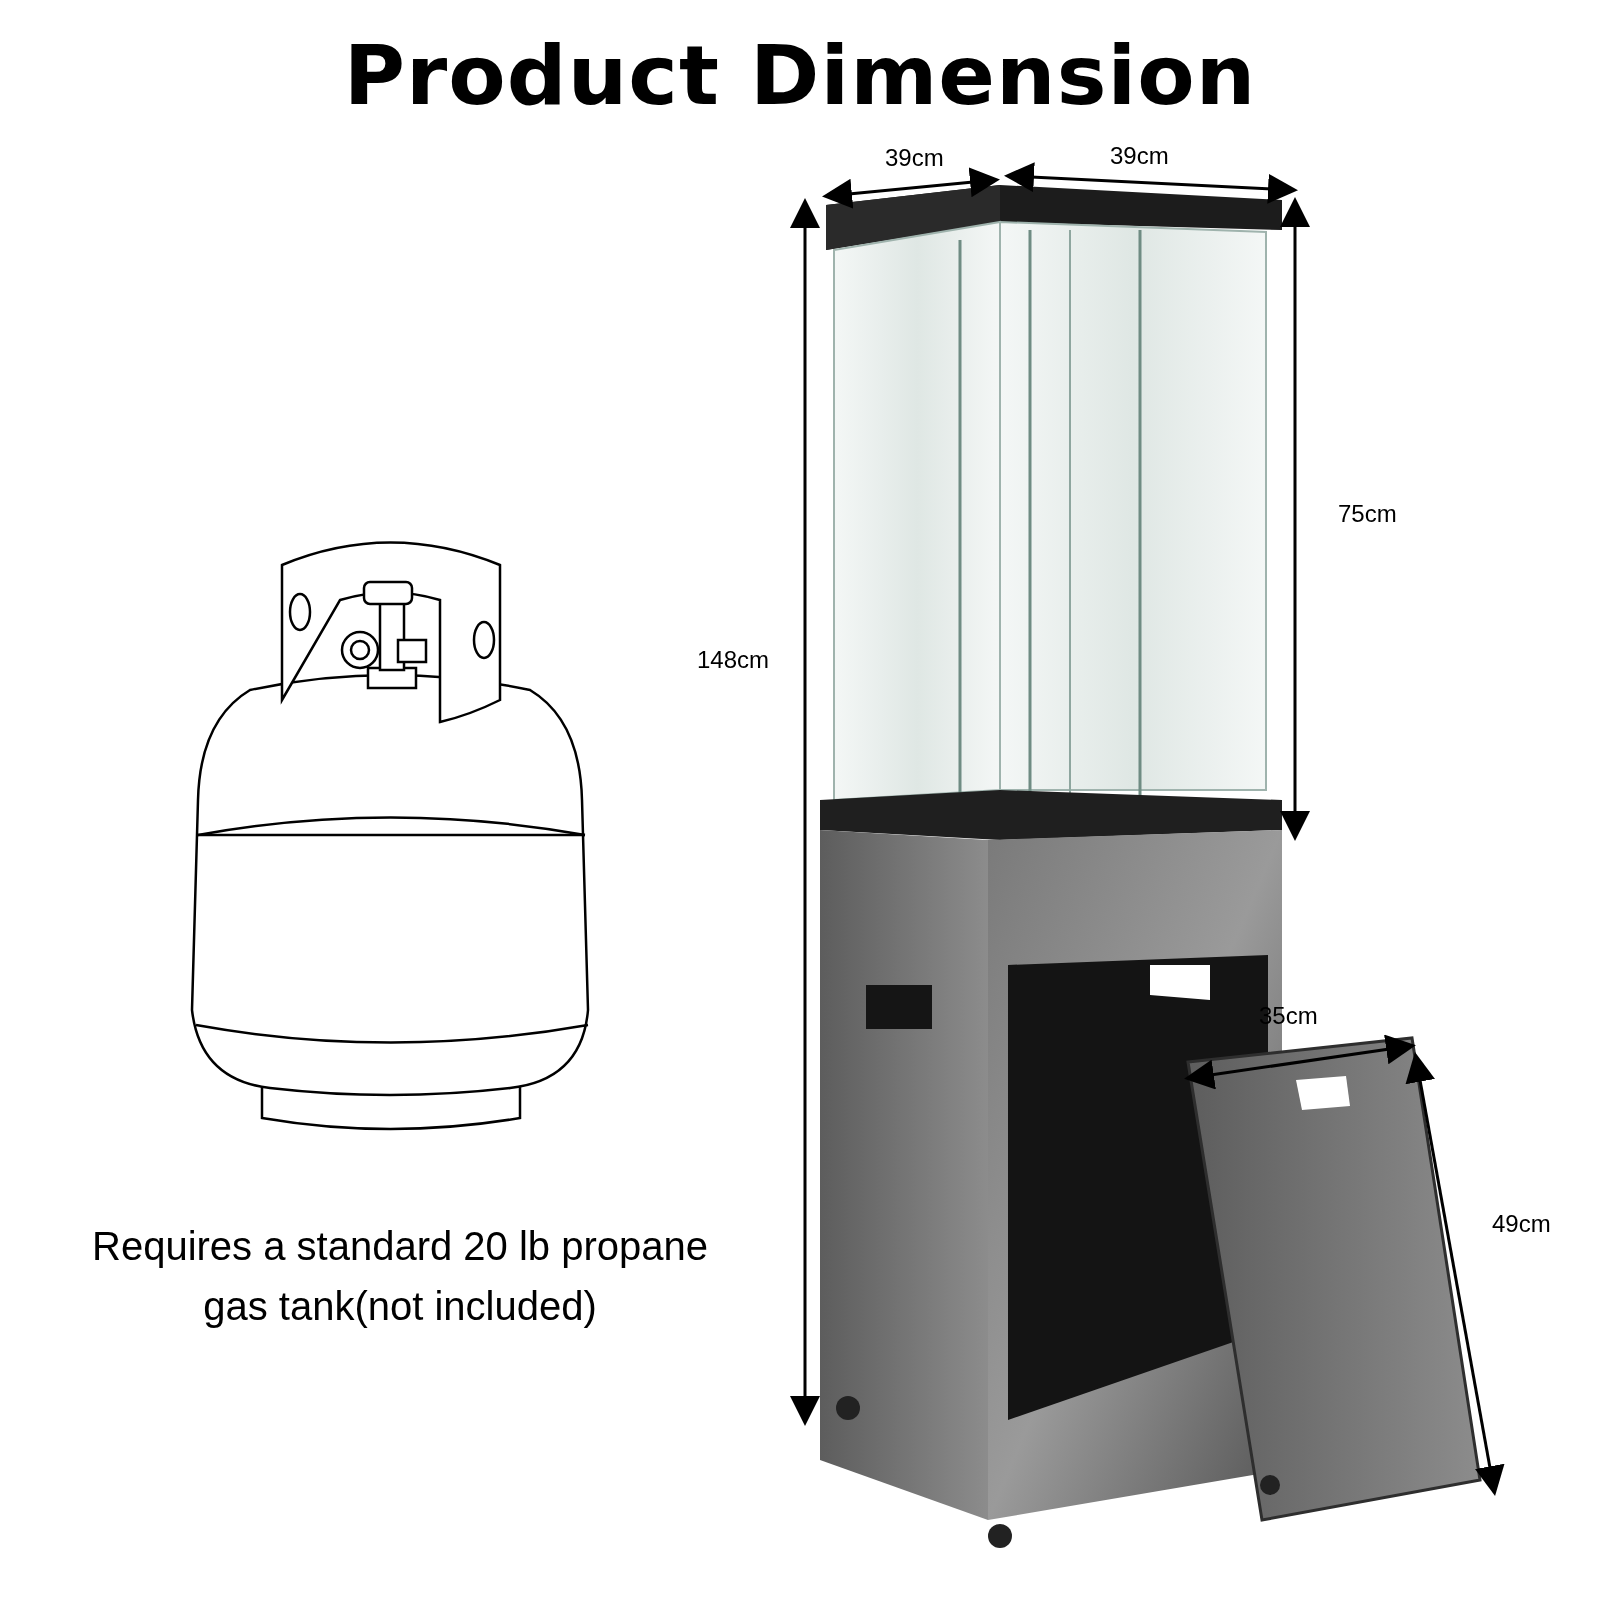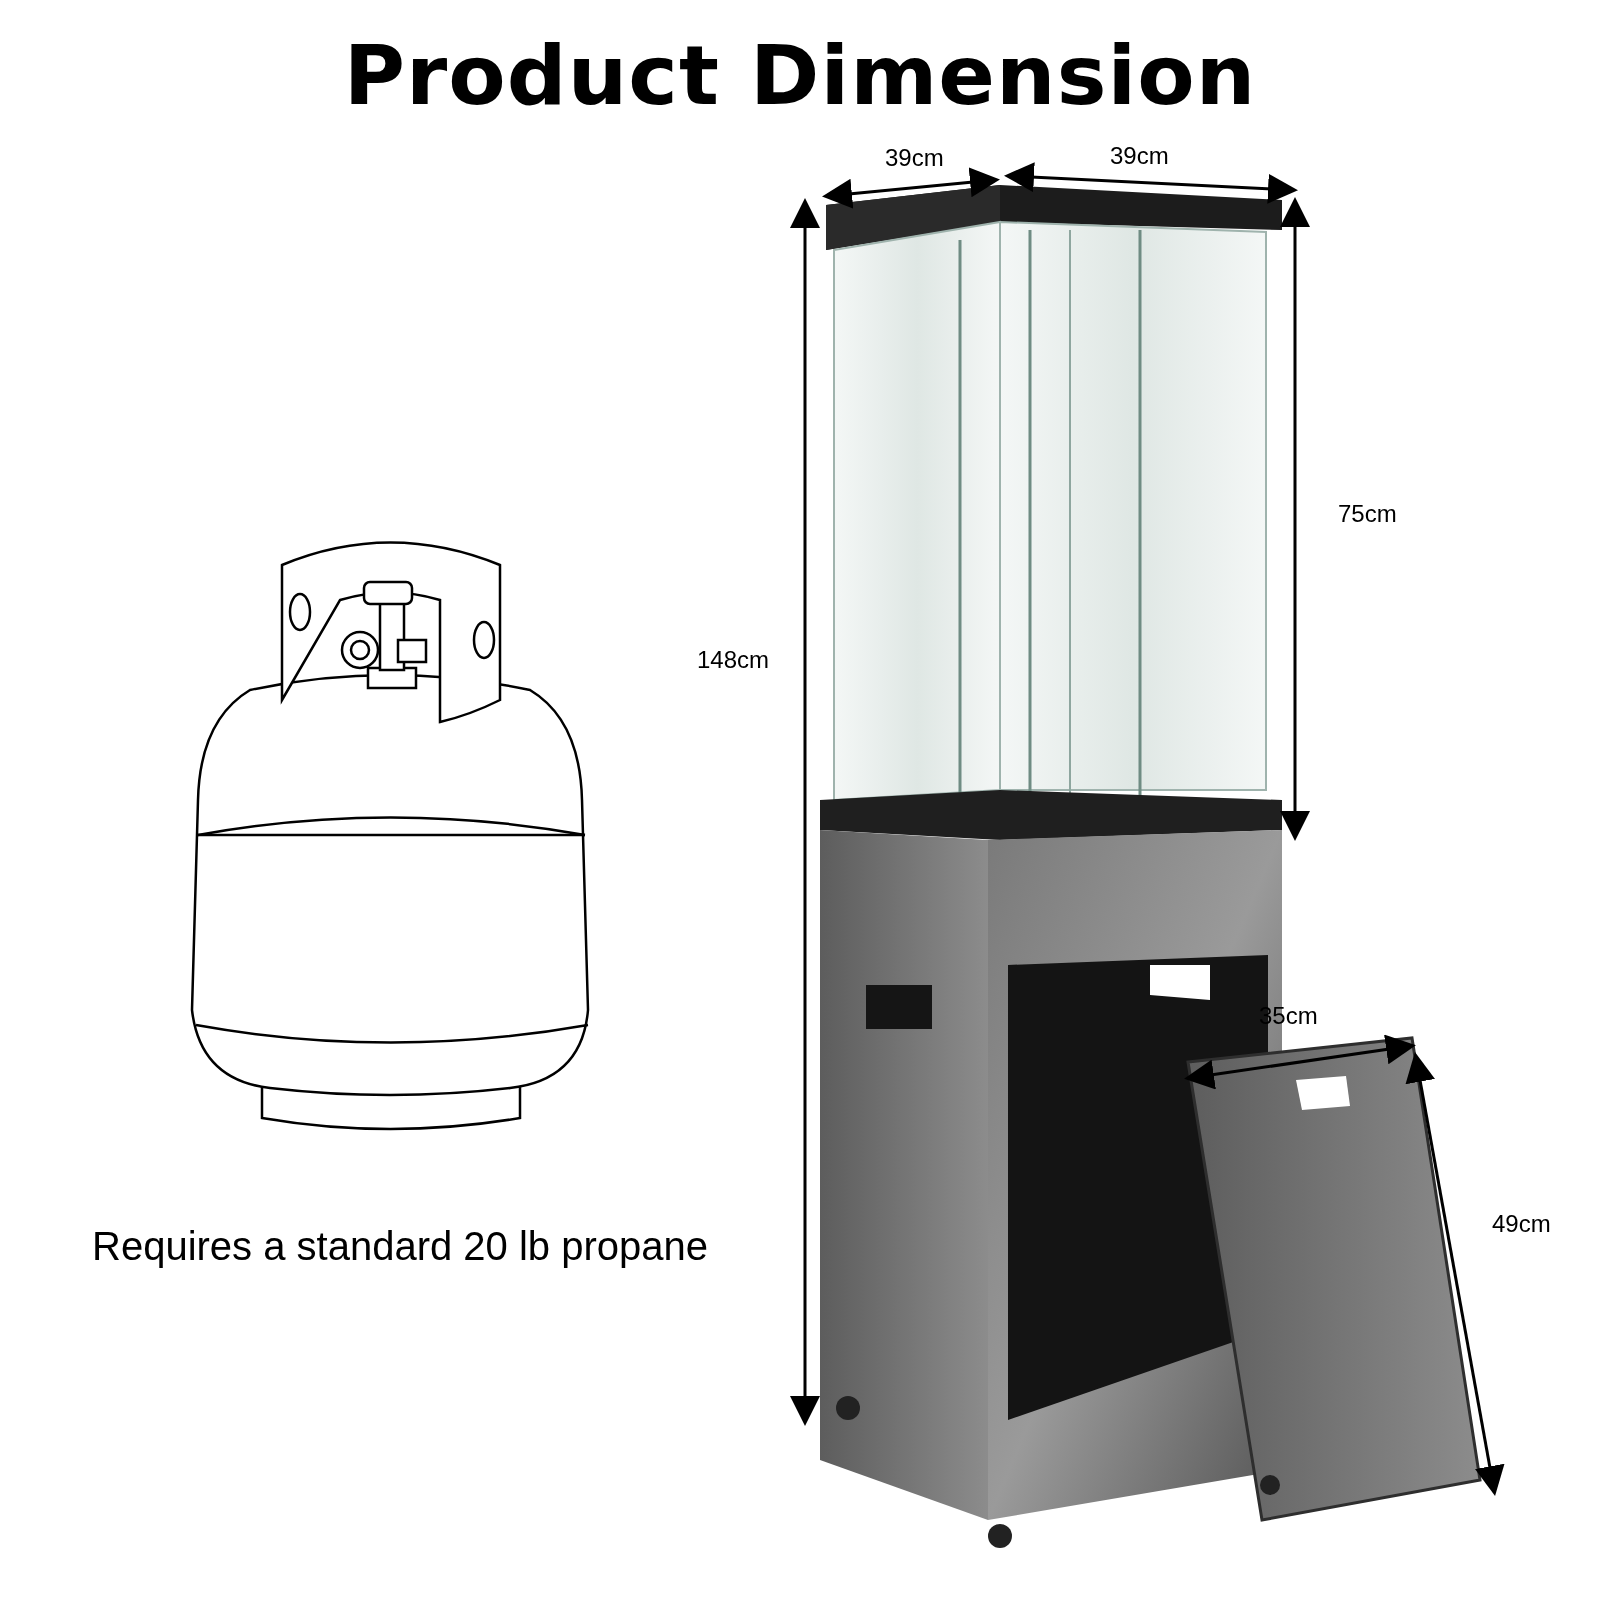--- a/index.html
+++ b/index.html
@@ -104,13 +104,14 @@
 
 <div class="dim" style="left:885px; top:144px;">39cm</div>
 <div class="dim" style="left:1110px; top:142px;">39cm</div>
 <div class="dim" style="left:697px; top:646px;">148cm</div>
 <div class="dim" style="left:1310px; top:500px;margin-left:28px;">75cm</div>
 <div class="dim" style="left:1259px; top:1002px;">35cm</div>
 <div class="dim" style="left:1492px; top:1210px;">49cm</div>
 
 <div class="caption">
   <div>Requires a standard 20 lb propane</div>
+  <div>gas tank(not included)</div>
 </div>
 
 </body></html>

